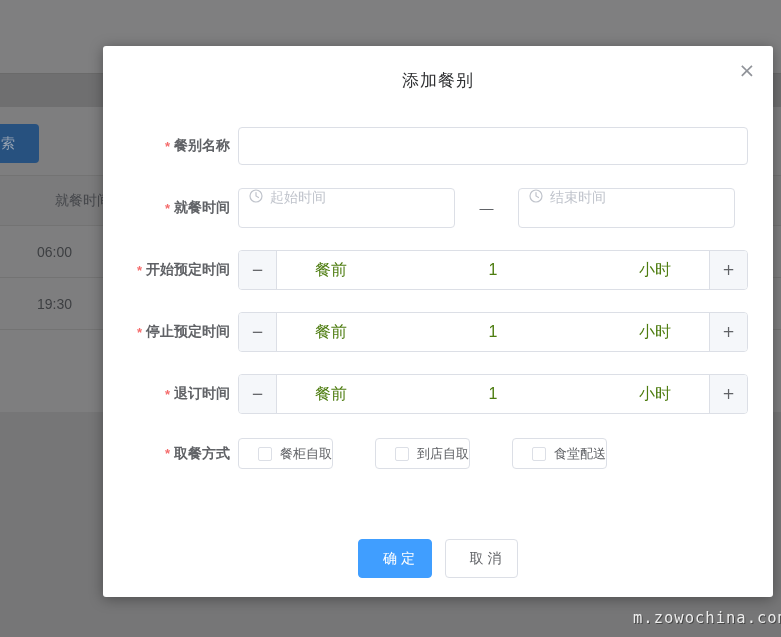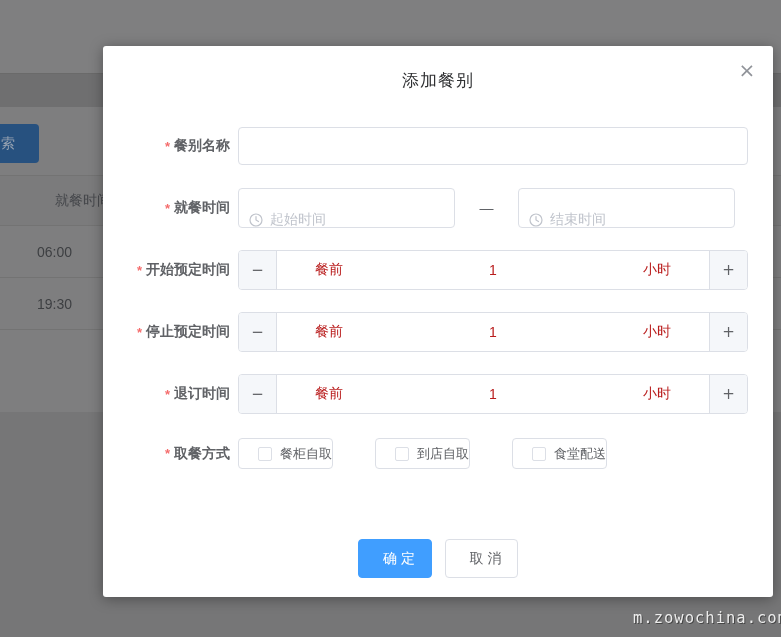--- a/index.html
+++ b/index.html
@@ -67,21 +67,21 @@
   }
   .req { color:#f56c6c; margin-right:4px; font-weight:bold; font-size:13px; }
   .controls { margin-left:8px; flex:none; display:flex; align-items:center; }
   .text-input {
     width:510px; height:38px; border:1px solid #dcdfe6; border-radius:4px;
     padding:0 12px; font-size:14px; color:#606266; outline:none;
     font-family:"Liberation Sans", sans-serif;
   }
   .time-input {
     width:217px; height:40px; border:1px solid #dcdfe6; border-radius:4px;
-    display:flex; align-items:flex-end; padding-left:10px; background:#fff;
+    display:flex; align-items:flex-start; padding-left:10px; background:#fff;
   }
   .time-input input {
     border:none; outline:none; flex:1; margin-left:7px; font-size:14px; color:#606266;
     font-family:"Liberation Sans", sans-serif; min-width:0; background:transparent;
   }
   .time-input input::placeholder { color:#c0c4cc; }
   .time-sep { width:63px; text-align:center; color:#606266; font-size:14px; }
   .clock-icon { flex:none; display:flex; }
   .stepper {
     width:510px; height:40px; border:1px solid #dcdfe6; border-radius:4px;
@@ -89,21 +89,21 @@
   }
   .step-btn {
     width:38px; flex:none; background:#f5f7fa; color:#606266; font-size:15px;
     display:flex; align-items:center; justify-content:center; cursor:pointer;
     font-family:"DejaVu Sans", sans-serif;
   }
   .step-minus { border-right:1px solid #dcdfe6; }
   .step-plus  { border-left:1px solid #dcdfe6; }
   .step-body {
     flex:1; display:flex; align-items:center; justify-content:space-between;
-    padding:0 38px; font-size:14px; color:#b91c1c;
+    padding:0 38px; font-size:16px; color:#4d7c0f;
   }
   .checkbox-option {
     width:95px; height:31px; border:1px solid #dcdfe6; border-radius:4px;
     display:flex; align-items:center; padding-left:19px; margin-right:42px;
     cursor:pointer; background:#fff;
   }
   .checkbox-box {
     width:14px; height:14px; flex:none; border:1px solid #dcdfe6; border-radius:2px; background:#fff;
   }
   .checkbox-label { margin-left:8px; font-size:13px; color:#606266; white-space:nowrap; }

